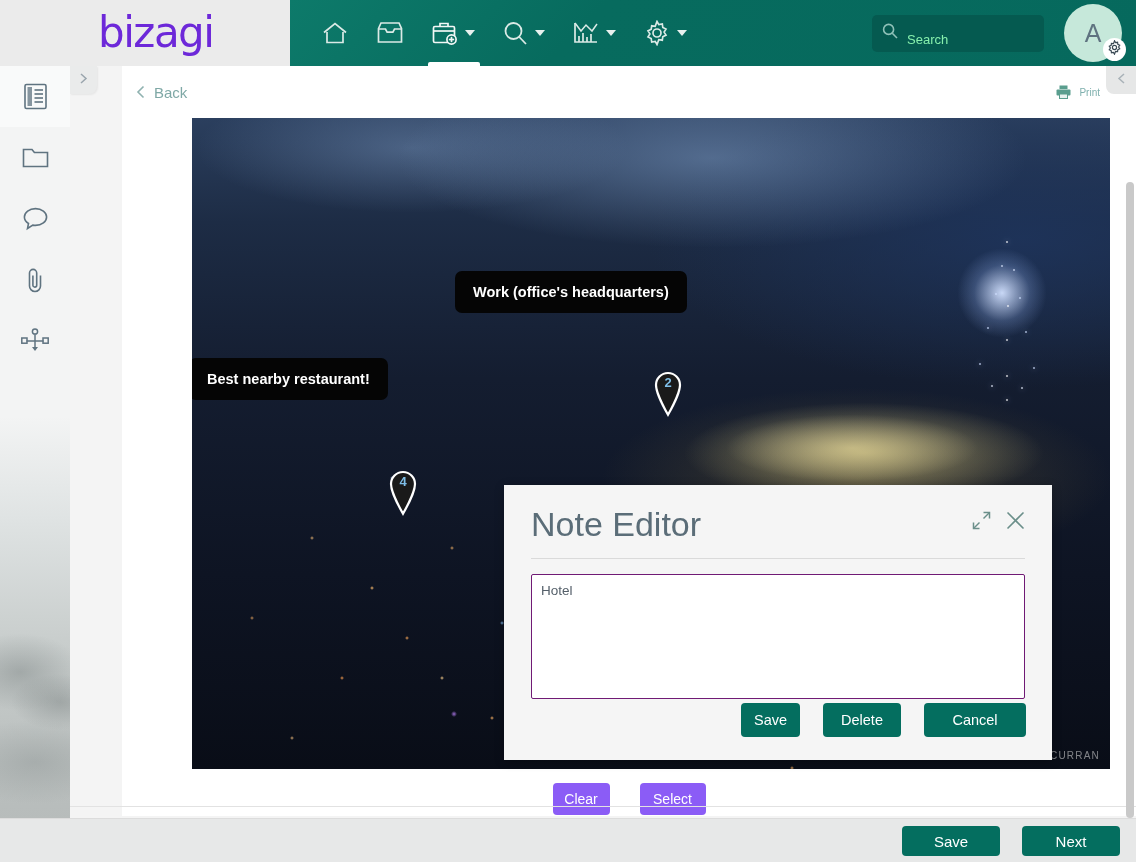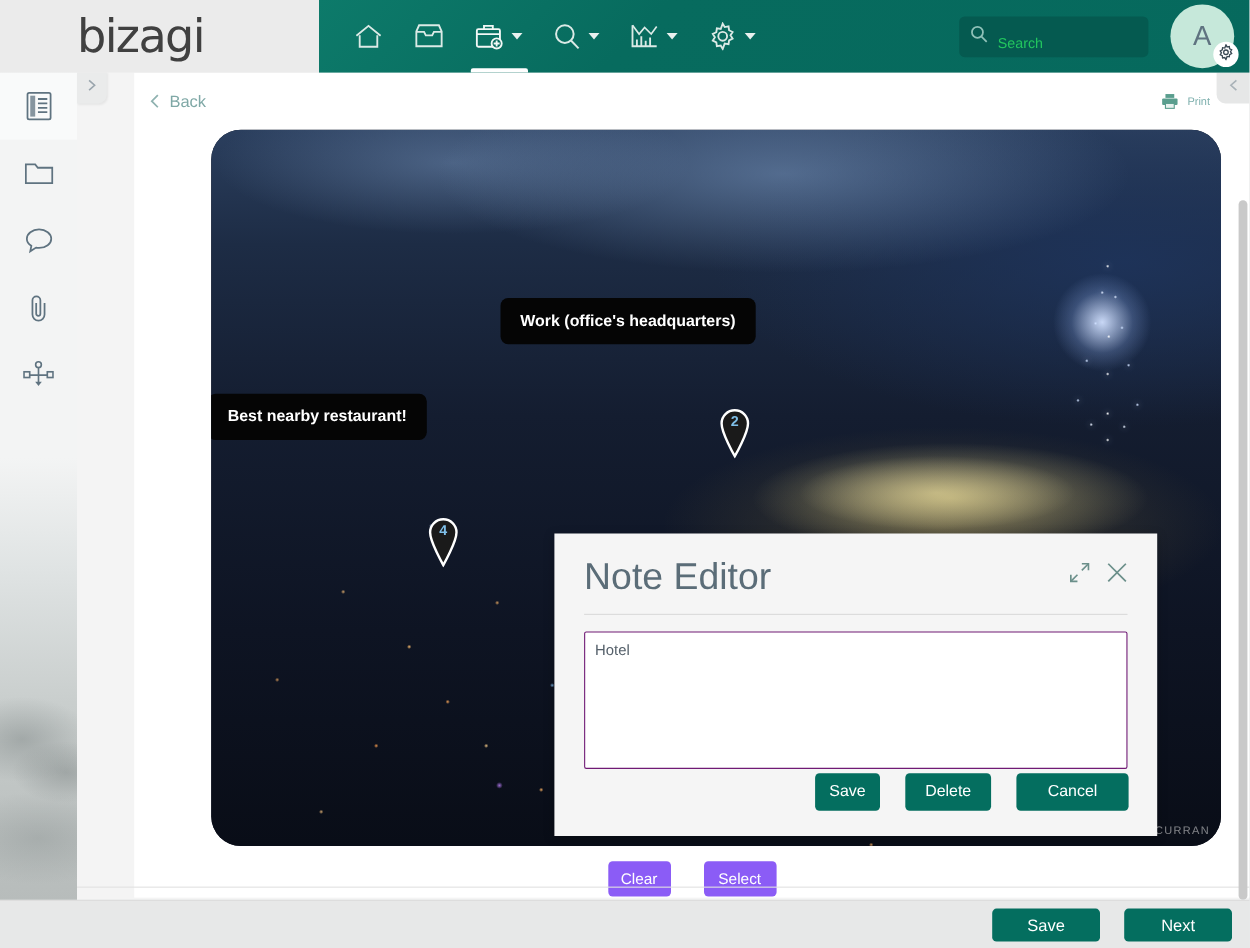--- a/index.html
+++ b/index.html
@@ -27,25 +27,26 @@
   .brand-zone {
     width: 290px; height: 66px;
     background: #ebebeb;
     display: flex; align-items: center;
     padding-left: 70px;
     position: relative;
   }
   .brand-logo {
     font-size: 42px;
     letter-spacing: -1.5px;
-    color: #404040;
+    color: #6d28d9;
     font-weight: 400;
     font-family: "DejaVu Sans", sans-serif;
     line-height: 1;
     user-select: none;
+    margin-left: 28px;
   }
   .nav-zone {
     flex: 1; height: 66px;
     background: linear-gradient(135deg, #0d7a6a 0%, #076b5e 35%, #06695d 100%);
     display: flex; align-items: center;
     position: relative;
   }
   .nav-icons {
     display: flex; align-items: center;
     margin-left: 18px;
@@ -83,21 +84,21 @@
   }
   .search-box {
     width: 172px; height: 37px;
     background: #055a50;
     border-radius: 5px;
     display: flex; align-items: center;
     padding: 0 10px;
     cursor: text;
   }
   .search-box .sb-text {
-    color: #22c55e;
+    color: #86efac;
     font-size: 13px;
     margin-left: 9px;
     margin-top: 12px;
   }
   .avatar-wrap {
     position: relative;
     margin-left: 20px;
     width: 58px; height: 58px;
   }
   .avatar {
@@ -218,21 +219,20 @@
   }
   .print-btn .pico { margin-right: 8px; display: flex; }
 
   
   .photo-panel {
     position: absolute;
     top: 52px; left: 70px;
     width: 918px; height: 651px;
     overflow: hidden;
     background: #0b1020;
-    border-radius: 27px;
   }
   .photo-img {
     position: absolute; inset: 0;
     background:
       radial-gradient(circle 62px at 810px 175px, rgba(210,225,255,0.95), rgba(150,180,240,0.25) 45%, transparent 72%),
       radial-gradient(ellipse 250px 70px at 672px 335px, rgba(242,226,150,0.55), transparent 72%),
       radial-gradient(ellipse 180px 48px at 660px 330px, rgba(255,240,180,0.50), transparent 70%),
       radial-gradient(ellipse 340px 120px at 665px 360px, rgba(120,105,60,0.45), transparent 75%),
       radial-gradient(ellipse 420px 120px at 520px 40px, rgba(120,150,190,0.55), transparent 75%),
       radial-gradient(ellipse 300px 90px at 220px 30px, rgba(130,160,200,0.40), transparent 72%),

